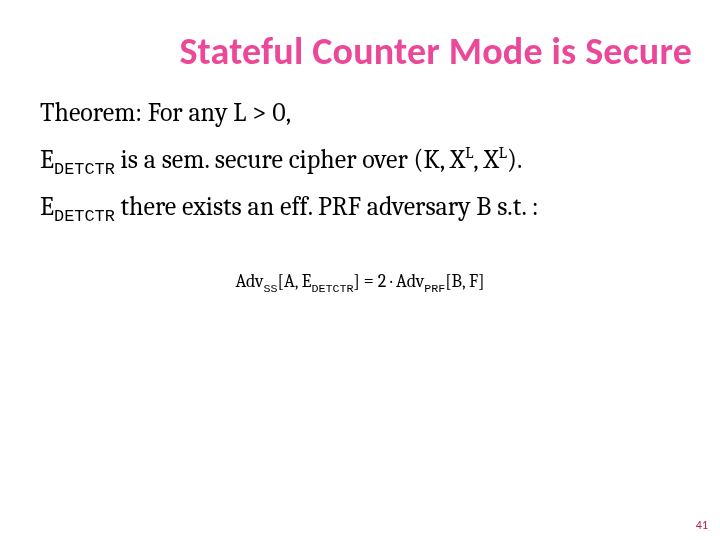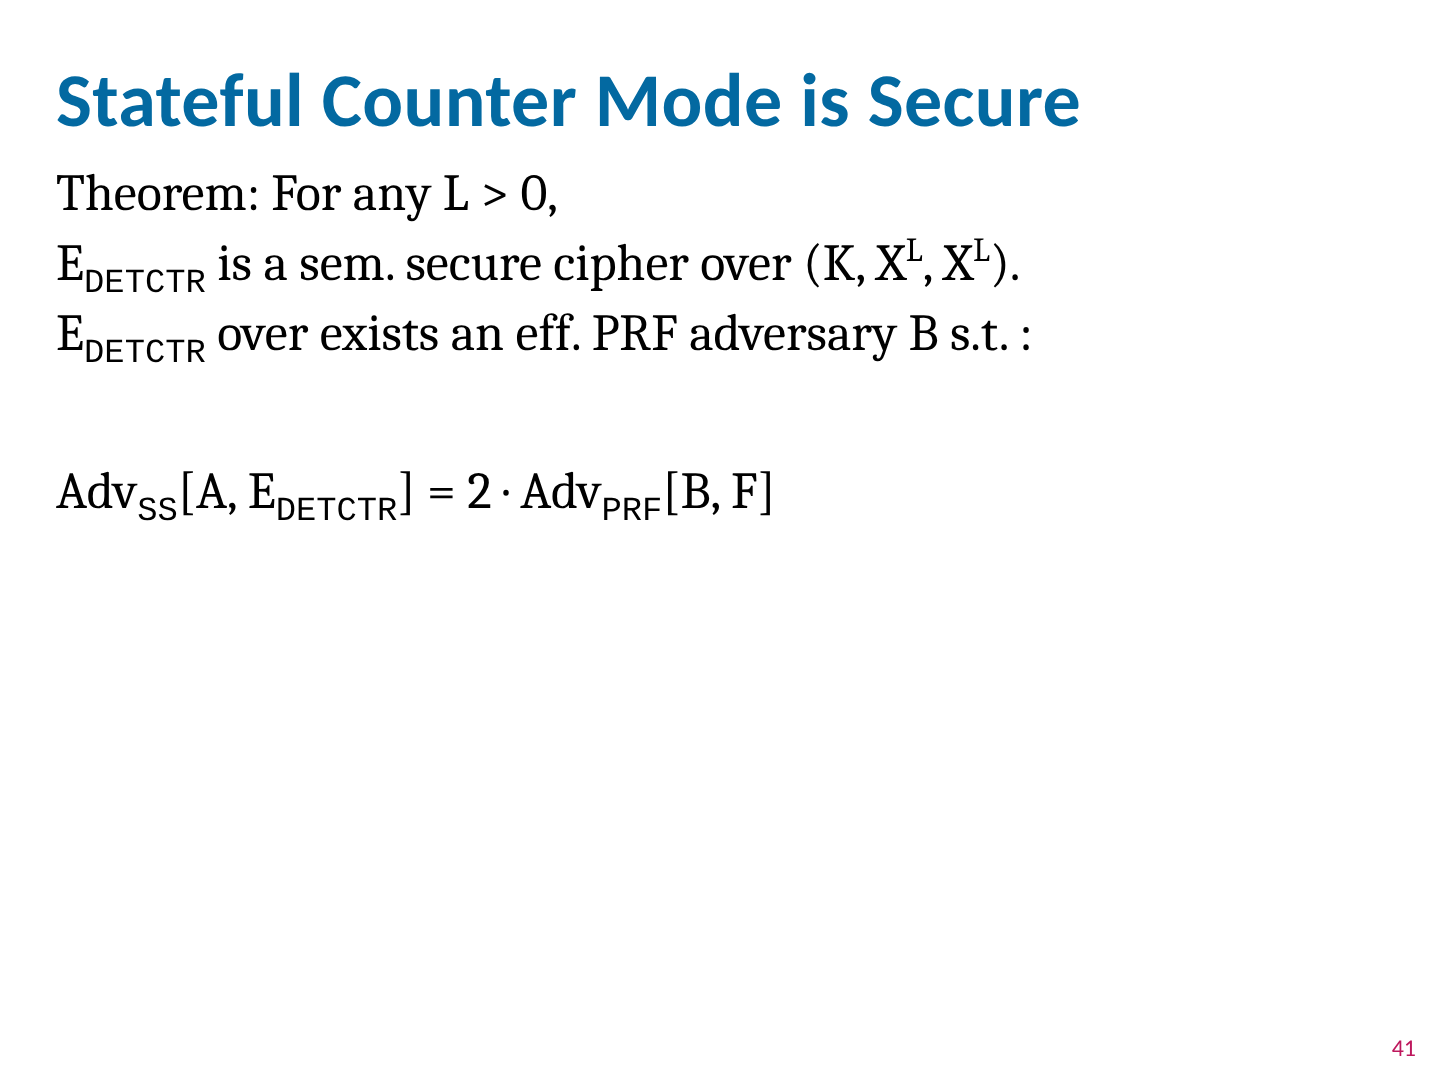--- a/index.html
+++ b/index.html
@@ -14,49 +14,49 @@
   }
   .slide {
     box-sizing: border-box;
     width: 720px;
     height: 540px;
     padding: 24px 28px 18px 28px;
     position: relative;
   }
   .title {
     font-family: Calibri, Arial, sans-serif;
-    color: #0369a1;
+    color: #ec4899;
     font-size: 38px;
     font-weight: 600;
-    text-align: left;
-    margin: 4px 0 6px 0;
+    text-align: right;
+    margin: 4px 0 22px 0;
     letter-spacing: 0.2px;
   }
   .body {
     font-size: 26px;
     line-height: 1.35;
   }
   .body p {
-    margin: 0;
+    margin: 12px;
   }
   sub {
     font-size: 0.65em;
     vertical-align: sub;
     line-height: 0;
     font-family: Liberation Mono, monospace;
   }
   sup {
     font-size: 0.65em;
     vertical-align: super;
     line-height: 0;
   }
   .adv {
     margin-top: 46px;
-    text-align: left;
-    font-size: 26px;
+    text-align: center;
+    font-size: 18px;
   }
   .page-num {
     position: absolute;
     right: 12px;
     bottom: 8px;
     font-family: Calibri, Arial, sans-serif;
     font-size: 12px;
     color: #be185d;
   }
 </style>
@@ -68,21 +68,21 @@
   <div class="title">Stateful Counter Mode is Secure</div>
 
   <div class="body">
     <p>
       <span>Theorem: For any L &gt; 0,</span>
     </p>
     <p>
       <span>E</span><sub>DETCTR</sub><span> is a sem. secure cipher over (K, X</span><sup>L</sup><span>, X</span><sup>L</sup><span>).</span>
     </p>
     <p>
-      <span>E</span><sub>DETCTR</sub><span> over exists an eff. PRF adversary B s.t. :</span>
+      <span>E</span><sub>DETCTR</sub><span> there exists an eff. PRF adversary B s.t. :</span>
     </p>
   </div>
 
   <div class="adv">
     <span>Adv</span><sub>SS</sub><span>[A, E</span><sub>DETCTR</sub><span>] = 2 · Adv</span><sub>PRF</sub><span>[B, F]</span>
   </div>
 
   <div class="page-num">41</div>
 </div>
 

